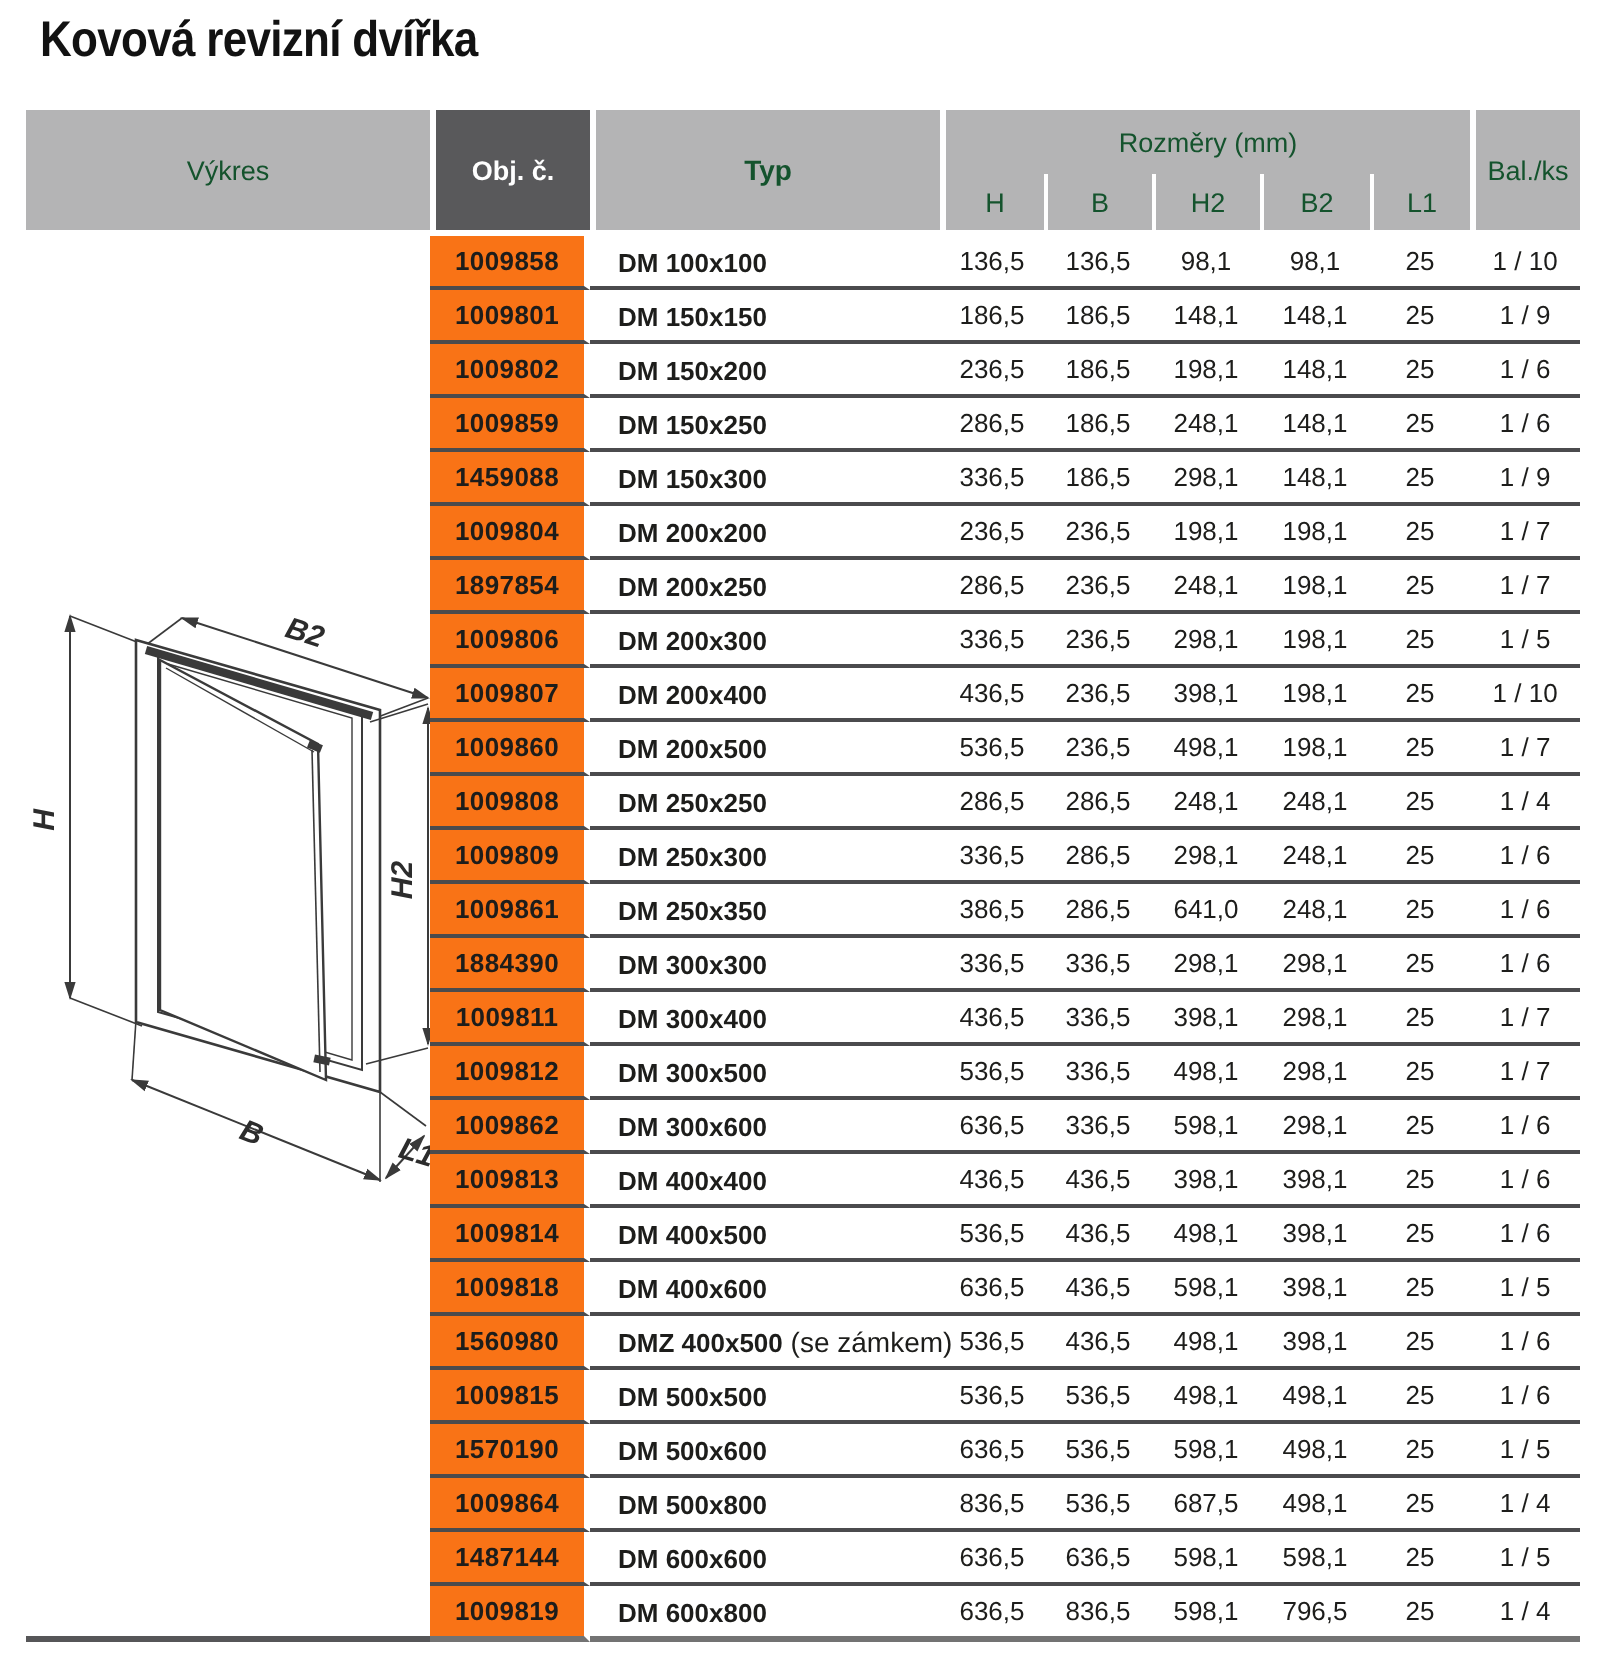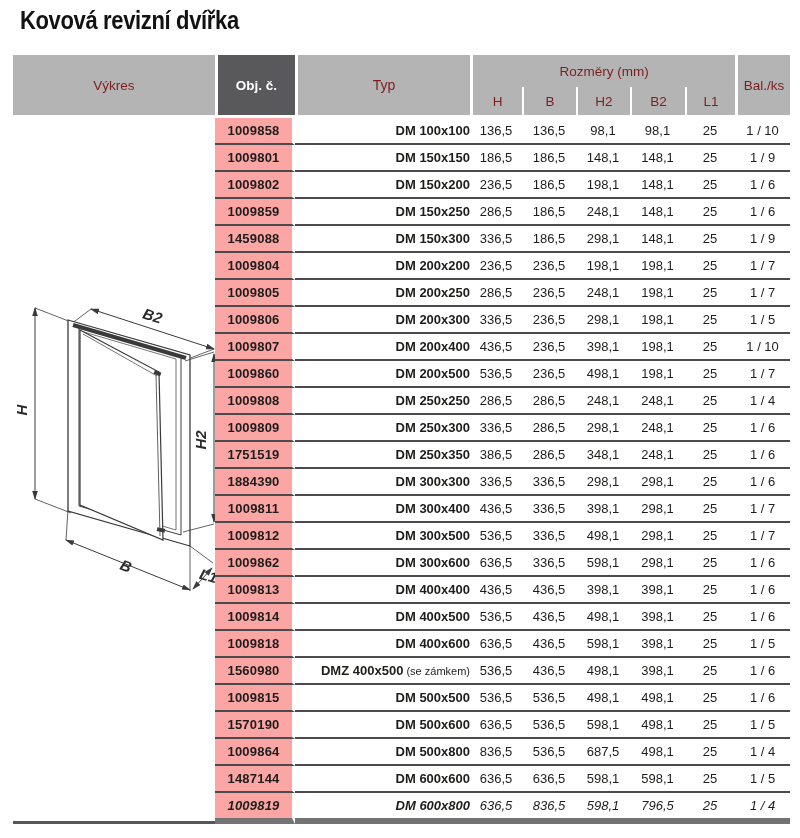--- a/index.html
+++ b/index.html
@@ -11,39 +11,39 @@
   .page-title{
     position:absolute;left:20px;top:6px;
     font-size:25px;font-weight:bold;color:#121212;letter-spacing:-0.4px;
     transform:scaleX(0.88);transform-origin:left center;white-space:nowrap;
   }
   table.spec{
     position:absolute;left:13px;top:55px;width:777px;
     border-collapse:separate;border-spacing:0;table-layout:fixed;
   }
   th{
-    background:#b4b4b5;font-weight:normal;font-size:13.5px;color:#7f1d1d;
+    background:#b4b4b5;font-weight:normal;font-size:13.5px;color:#14532d;
     padding:0;text-align:center;vertical-align:middle;
   }
   th.th-obj{background:#59595b;color:#ffffff;font-weight:bold;margin-left:28px;}
-  th.th-typ{font-weight:normal;font-size:14px;}
+  th.th-typ{font-weight:bold;font-size:14px;}
   th.sep{border-left:3px solid #ffffff;}
   th.tick{border-left:2px solid #ffffff;}
   tr.hrow1 th{height:32px;}
   tr.hrow2 th{height:28px;}
   th.span2{height:60px;}
   tbody td{
     height:25px;padding:0;font-size:13px;text-align:center;vertical-align:middle;
     border-bottom:2px solid #4b4b4d;background:#ffffff;
   }
   tbody tr:first-child td{border-top:3px solid #ffffff;}
-  tbody tr:last-child td{border-bottom:6px solid #737373;font-style:italic;}
-  td.obj{background:#fca5a5;border-right:3px solid #ffffff;font-weight:bold;letter-spacing:0.2px;}
-  td.typ{text-align:right;padding-left:14px;font-weight:bold;white-space:nowrap;margin-top:32px;}
-  td.typ .typ-note{font-weight:normal;font-size:11px;}
+  tbody tr:last-child td{border-bottom:3px solid #737373;}
+  td.obj{background:#f97316;border-right:3px solid #ffffff;font-weight:bold;letter-spacing:0.2px;}
+  td.typ{text-align:left;padding-left:14px;font-weight:bold;white-space:nowrap;margin-top:32px;}
+  td.typ .typ-note{font-weight:normal;font-size:14px;}
   td.vykres{
     background:#ffffff;border-bottom:3px solid #565658 !important;
     vertical-align:top;text-align:center;padding-top:160px;
   }
   td.vykres svg{display:inline-block;}
   .dim-label{font-style:italic;font-weight:bold;font-size:15px;fill:#2c2c2c;}
 </style>
 </head>
 <body>
 
@@ -181,21 +181,21 @@
     <td class="obj">1009804</td>
     <td class="typ"><span class="typ-name">DM 200x200</span><span class="typ-note"></span></td>
     <td>236,5</td>
     <td>236,5</td>
     <td>198,1</td>
     <td>198,1</td>
     <td>25</td>
     <td>1 / 7</td>
   </tr>
       <tr>
-    <td class="obj">1009805</td>
+    <td class="obj">1897854</td>
     <td class="typ"><span class="typ-name">DM 200x250</span><span class="typ-note"></span></td>
     <td>286,5</td>
     <td>236,5</td>
     <td>248,1</td>
     <td>198,1</td>
     <td>25</td>
     <td>1 / 7</td>
   </tr>
       <tr>
     <td class="obj">1009806</td>
@@ -241,25 +241,25 @@
     <td class="obj">1009809</td>
     <td class="typ"><span class="typ-name">DM 250x300</span><span class="typ-note"></span></td>
     <td>336,5</td>
     <td>286,5</td>
     <td>298,1</td>
     <td>248,1</td>
     <td>25</td>
     <td>1 / 6</td>
   </tr>
       <tr>
-    <td class="obj">1751519</td>
+    <td class="obj">1009861</td>
     <td class="typ"><span class="typ-name">DM 250x350</span><span class="typ-note"></span></td>
     <td>386,5</td>
     <td>286,5</td>
-    <td>348,1</td>
+    <td>641,0</td>
     <td>248,1</td>
     <td>25</td>
     <td>1 / 6</td>
   </tr>
       <tr>
     <td class="obj">1884390</td>
     <td class="typ"><span class="typ-name">DM 300x300</span><span class="typ-note"></span></td>
     <td>336,5</td>
     <td>336,5</td>
     <td>298,1</td>

